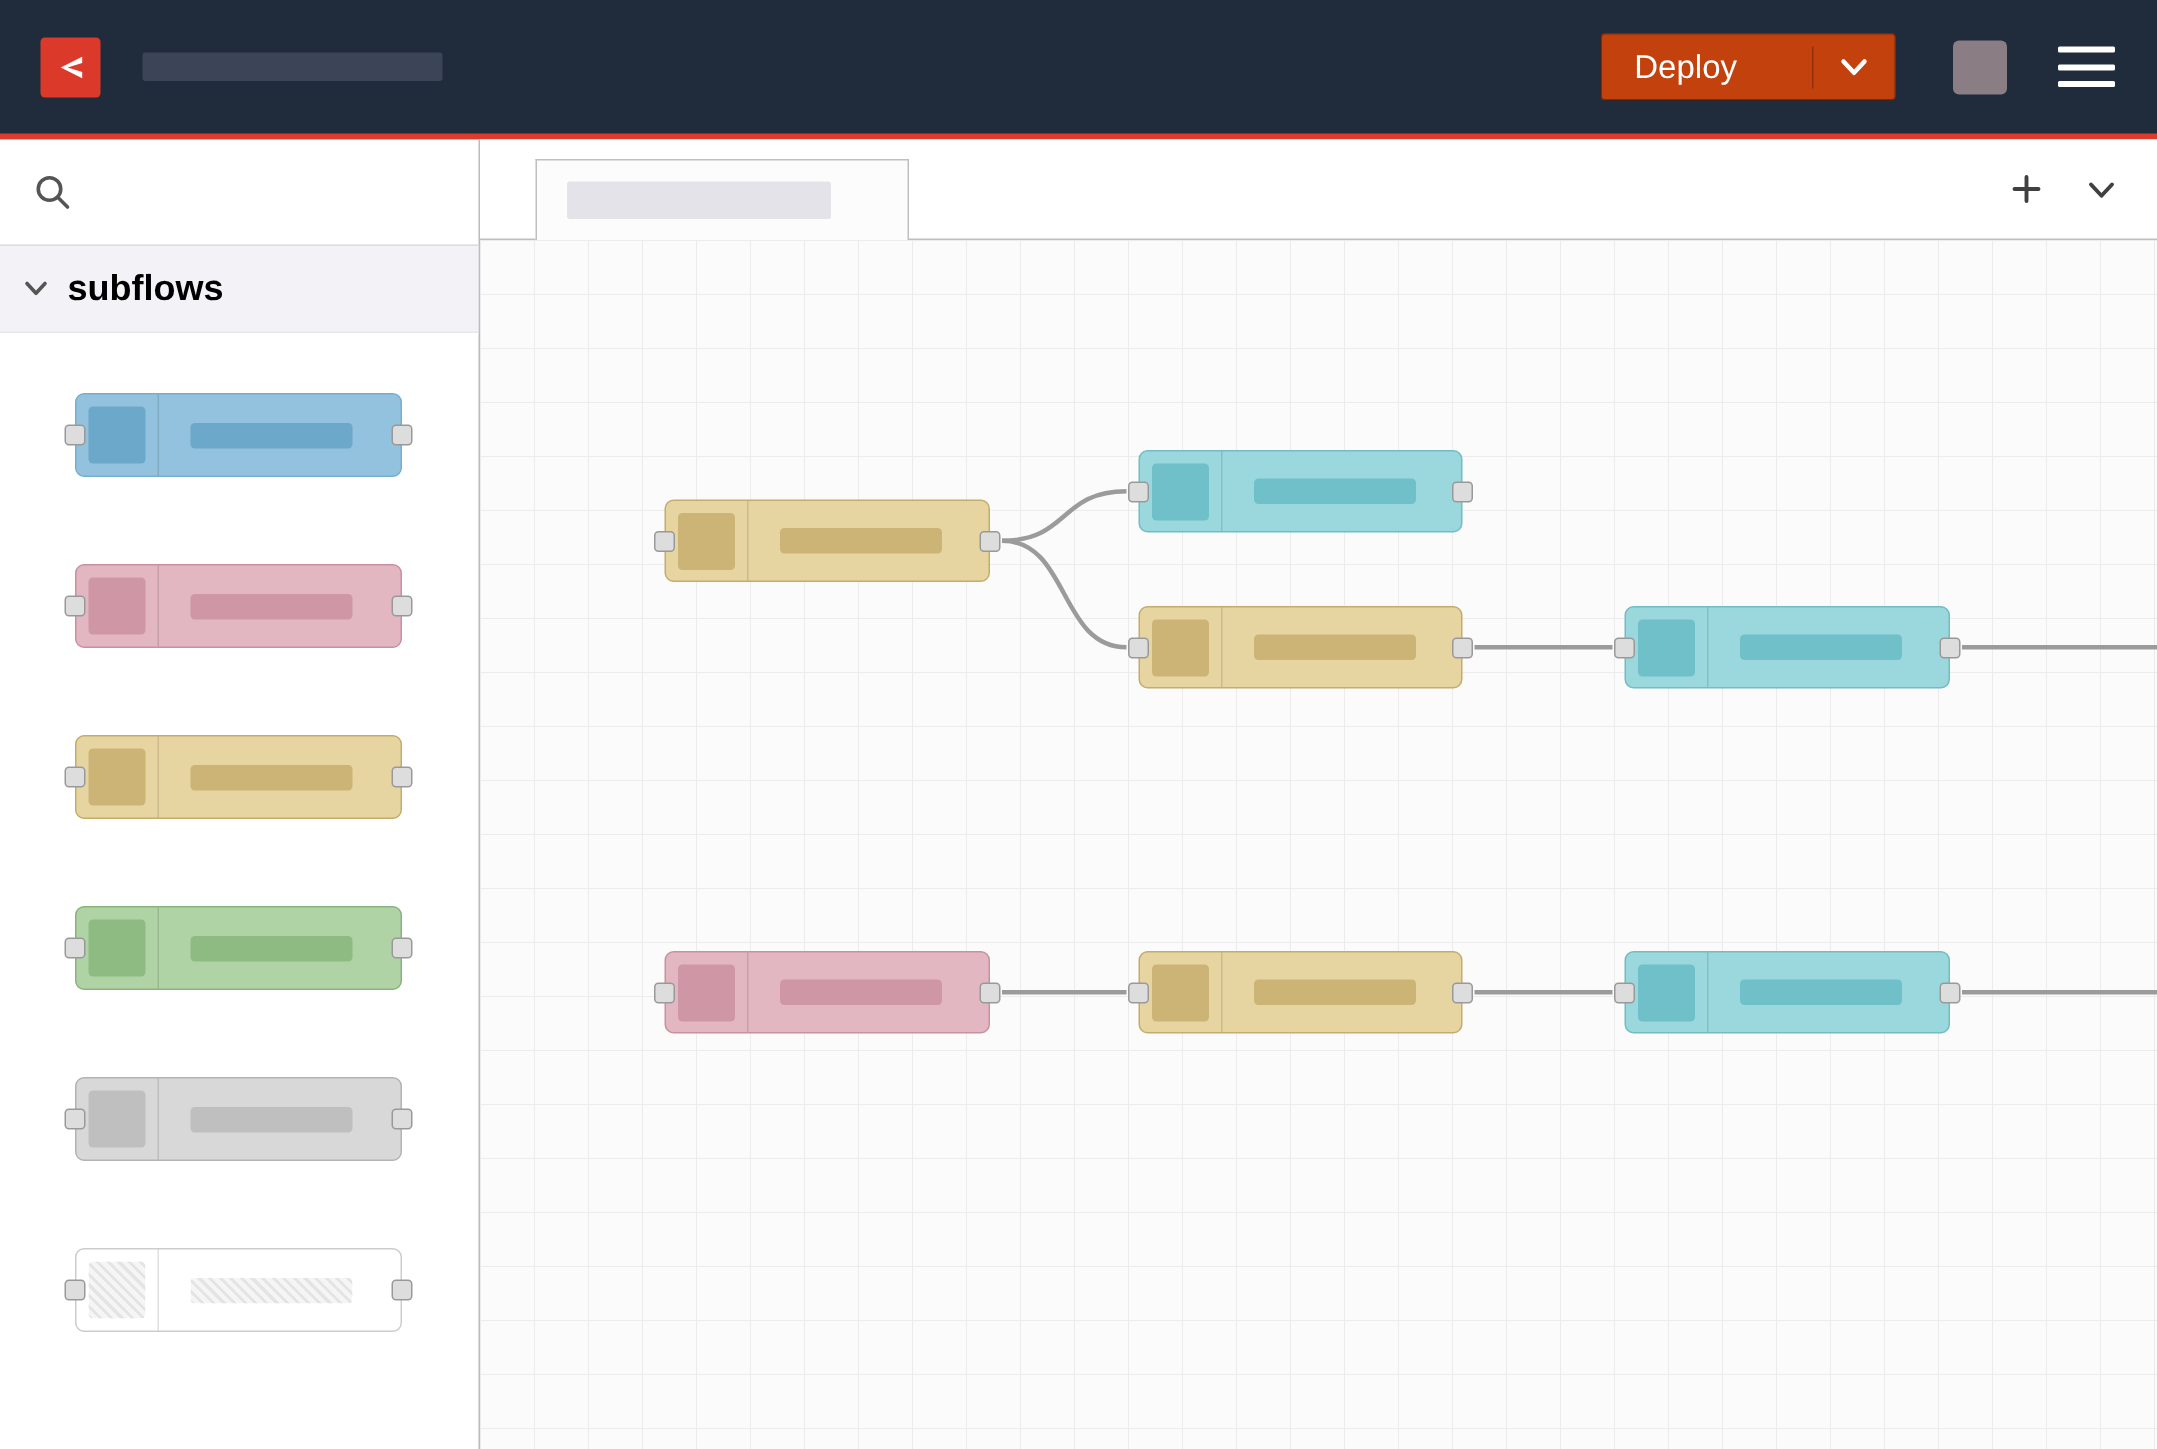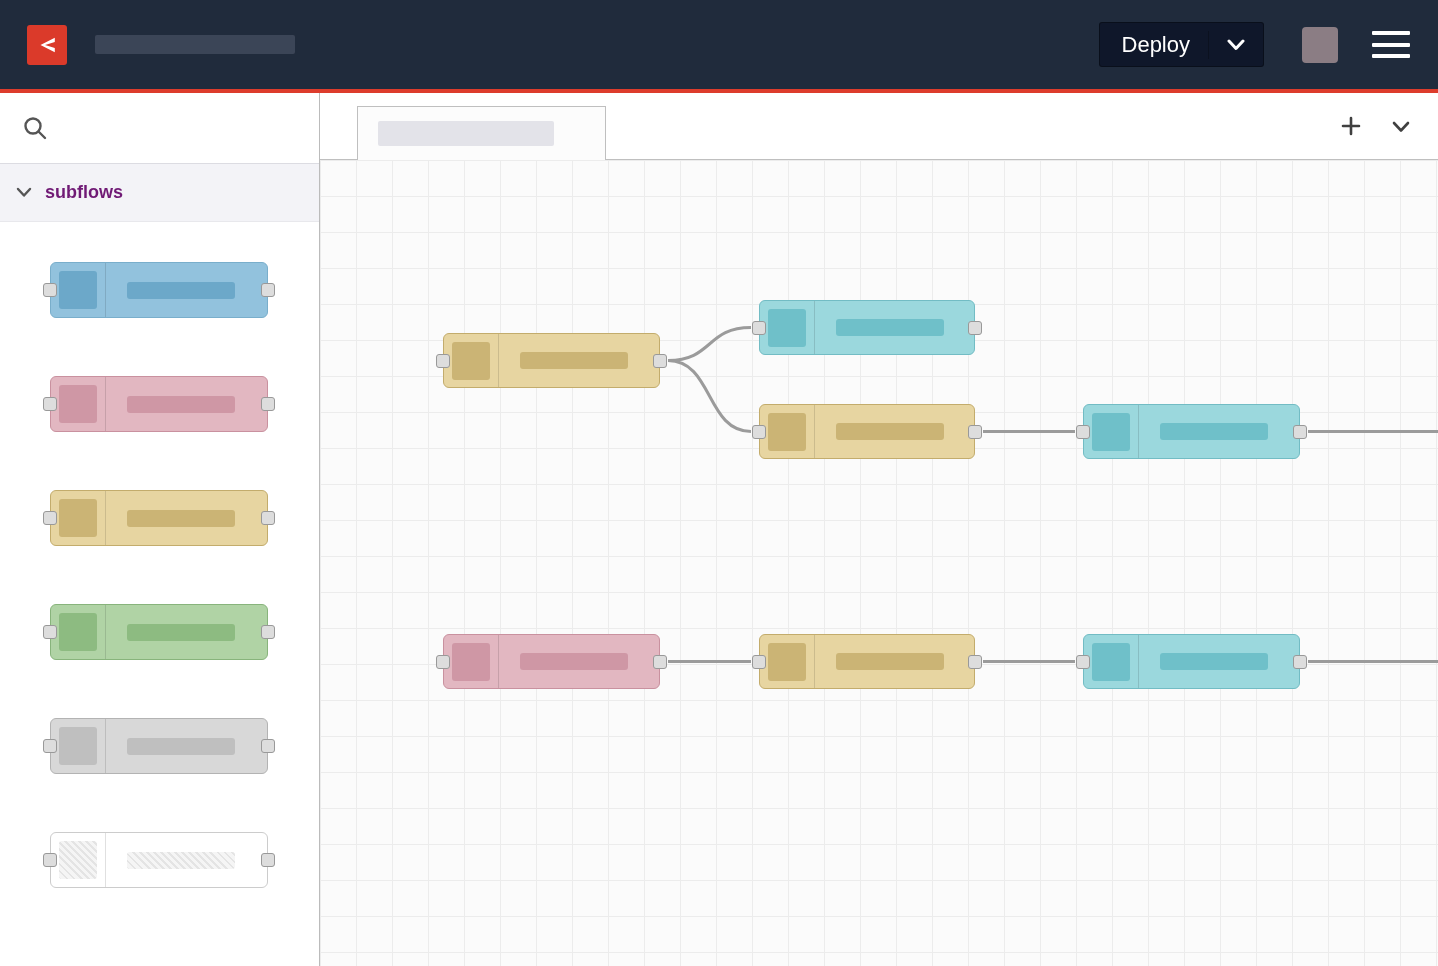--- a/index.html
+++ b/index.html
@@ -27,21 +27,21 @@
   
   .main{display:flex;height:873px}
 
   
   .palette{width:320px;flex:none;border-right:1px solid #bbb;background:#fff;
            display:flex;flex-direction:column;overflow:hidden}
   .palette-search{height:70px;flex:none;display:flex;align-items:center;padding-left:22px;cursor:text}
   .palette-cat{height:59px;flex:none;background:#F3F3F7;border-top:1px solid #DCDCE2;
                border-bottom:1px solid #E8E8EC;display:flex;align-items:center;
                padding-left:16px;cursor:pointer}
-  .cat-label{font-size:18px;font-weight:700;color:#701a75;margin-left:13px}
+  .cat-label{font-size:24px;font-weight:700;color:#000000;margin-left:13px}
   .palette-nodes{padding:40px 0 0 50px;display:flex;flex-direction:column;gap:58px}
 
   
   .fnode{position:relative;display:flex;align-items:center;border:1px solid transparent;border-radius:6px}
   .palette-node{width:218px;height:56px;flex:none;cursor:grab}
   .canvas-node{position:absolute;cursor:pointer;z-index:2}
   .n-icon{width:38px;height:38px;border-radius:3px;margin-left:8px;flex:none}
   .n-sep{width:1px;align-self:stretch;background:rgba(0,0,0,.12);margin-left:8px;flex:none}
   .n-pill{height:17px;width:108px;border-radius:3px;margin-left:21px;flex:none}
   .port{position:absolute;width:14px;height:14px;border-radius:3px;background:#DDD;
@@ -74,21 +74,21 @@
 
   <div class="header" style="background: rgb(32, 43, 60); border-bottom-color: rgb(221, 60, 44);">
     <div class="logo" style="background: rgb(219, 58, 42);">
       <svg width="26" height="26" viewBox="0 0 40 40">
         <path d="M32 9 L10 20 L32 31 L32 24.5 L17 20 L32 15.5 Z" fill="#ffffff"></path>
       </svg>
     </div>
     <div class="title-skel" style="background: rgb(59, 69, 87);"></div>
 
     <div class="header-right">
-      <button class="deploy-btn" style="background: #0f172a;">
+      <button class="deploy-btn" style="background: #c2410c; gap: 32px;">
         <span>Deploy</span>
         <span class="deploy-caret">
           <svg width="18" height="12" viewBox="0 0 18 12">
             <path d="M2 2 L9 9.5 L16 2" stroke="#ffffff" stroke-width="3" fill="none" stroke-linecap="round" stroke-linejoin="round"></path>
           </svg>
         </span>
       </button>
       <div class="avatar" style="background: rgb(139, 125, 132);"></div>
       <div class="burger">
         <span></span>

